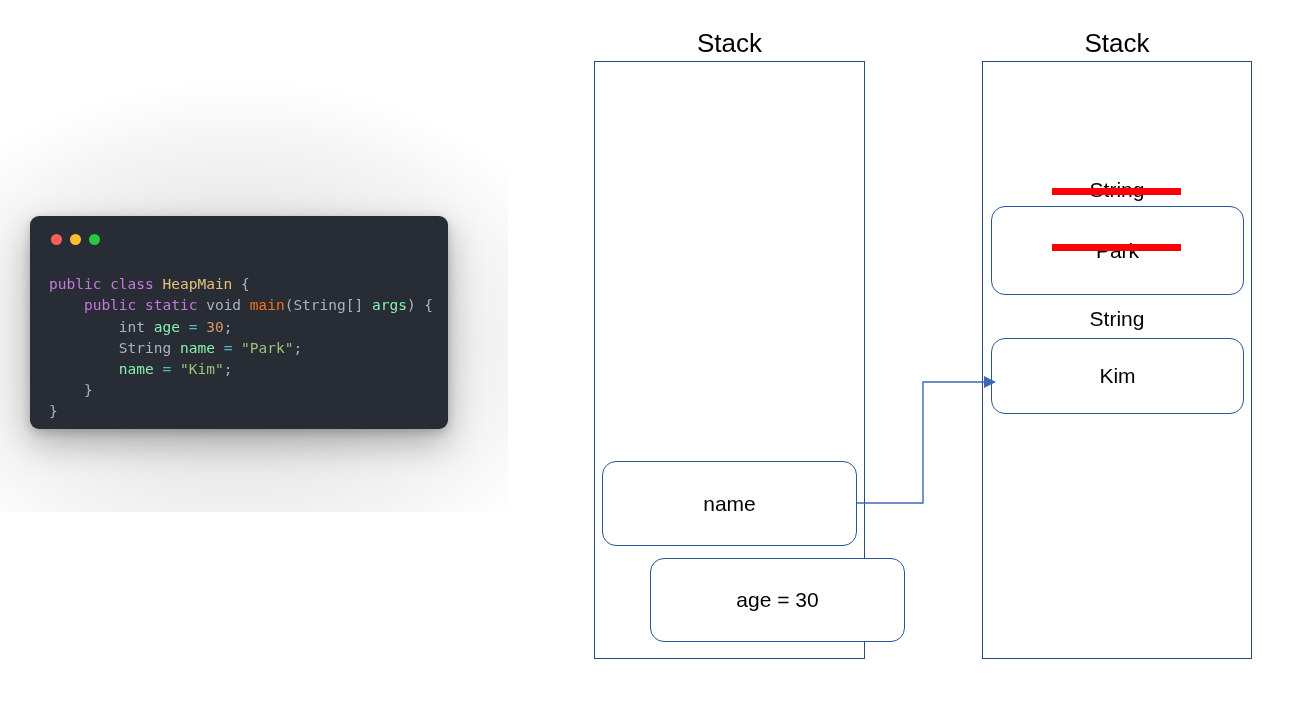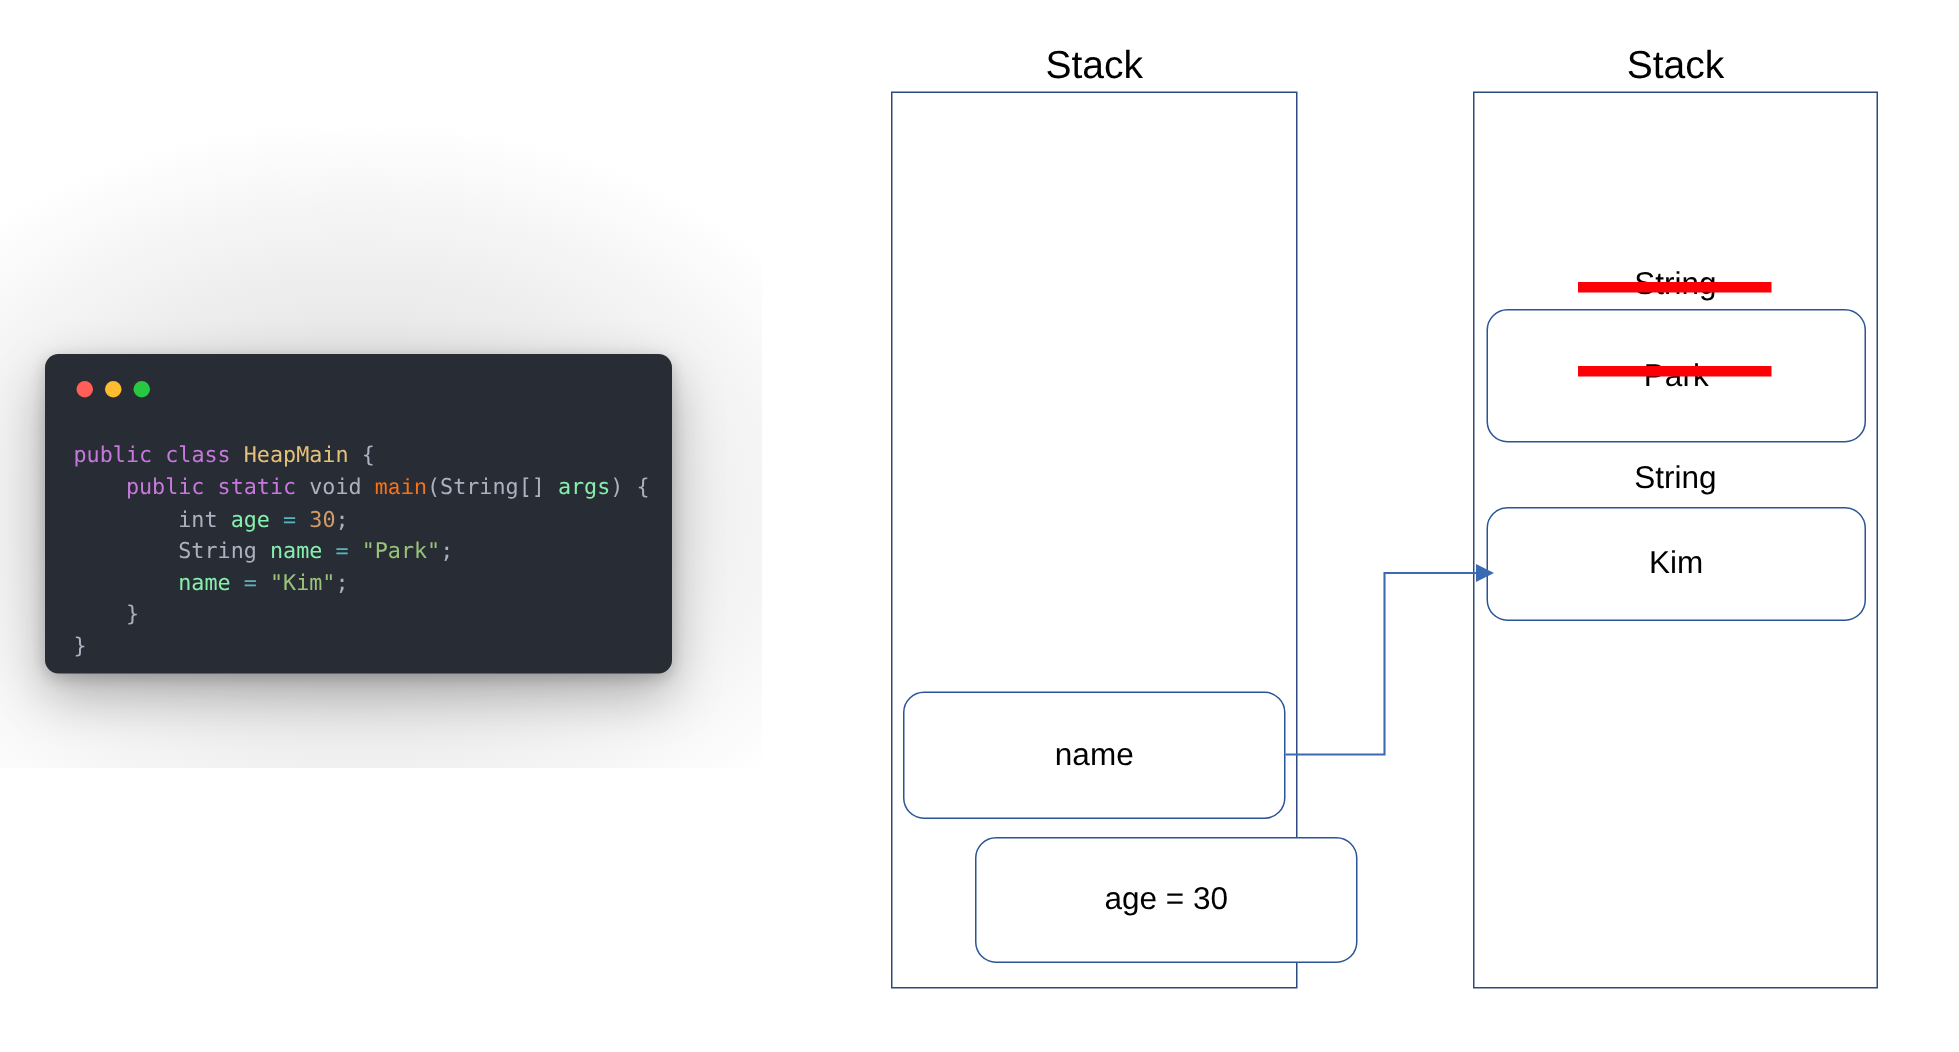--- a/index.html
+++ b/index.html
@@ -20,21 +20,21 @@
   
   #code-panel-bg {
     position: absolute;
     left: 0; top: 0;
     width: 508px; height: 512px;
     background:
       radial-gradient(ellipse 360px 260px at 238px 340px, #dcdcdc 0%, #e8e8e8 45%, #f4f4f4 75%, #ffffff 100%);
   }
   #code-window {
     position: absolute;
-    left: 30px; top: 236px;
+    left: 30px; top: 216px;
     width: 418px; height: 213px;
     background: #282c34;
     border-radius: 9px;
     box-shadow: 0 14px 34px rgba(0,0,0,0.28), 0 3px 10px rgba(0,0,0,0.18);
     overflow: hidden;
   }
   #window-dots {
     position: absolute;
     left: 21px; top: 18px;
     display: flex;

